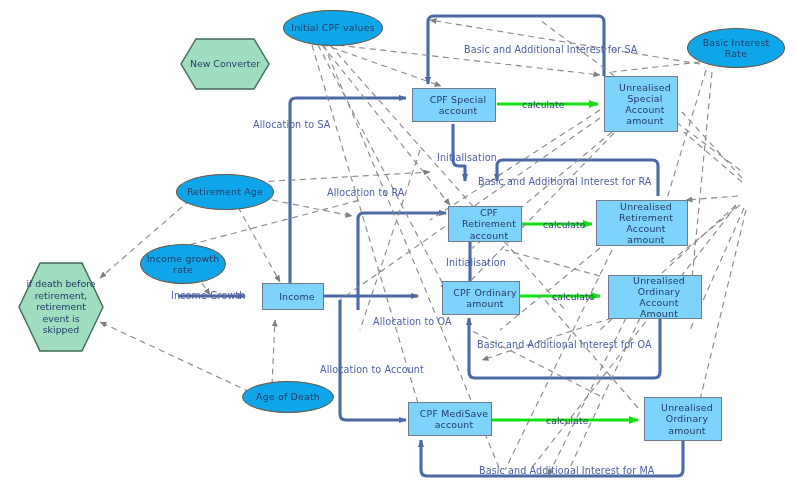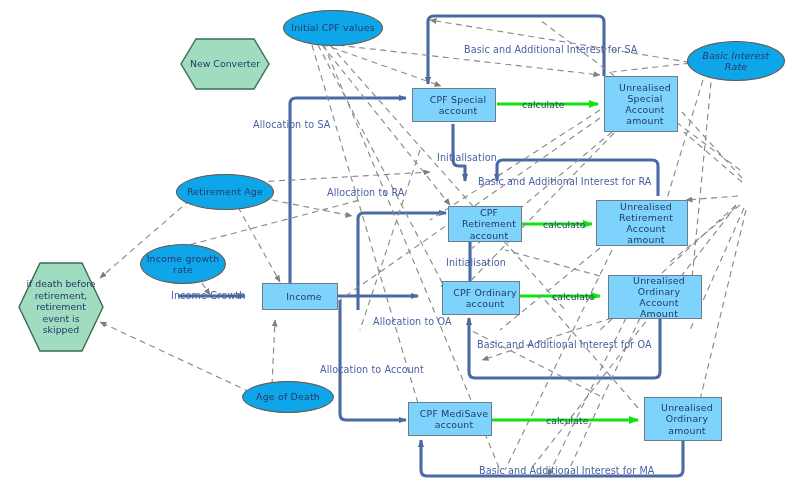--- a/index.html
+++ b/index.html
@@ -142,51 +142,51 @@
     <svg class="hexbg" viewBox="0 0 86 90" preserveAspectRatio="none">
       <polygon points="22,1 64,1 85,45 64,89 22,89 1,45" fill="#9fdcc0" stroke="#3f6b55" stroke-width="1.4"></polygon>
     </svg>
     <span class="lbl" style="width:72px;">if death before retirement, retirement event is skipped</span>
   </div>
 
   <div class="node conv" style="left:283px;top:10px;width:100px;height:36px;">
     <span class="lbl">Initial CPF values</span>
   </div>
 
-  <div class="node conv" style="left:687px;top:41px;width:98px;height:40px;font-style:italic;">
+  <div class="node conv" style="left:687px;top:28px;width:98px;height:40px;">
     <span class="lbl">Basic Interest Rate</span>
   </div>
 
   <div class="node conv" style="left:176px;top:174px;width:98px;height:36px;">
     <span class="lbl">Retirement Age</span>
   </div>
 
   <div class="node conv" style="left:140px;top:244px;width:86px;height:40px;">
     <span class="lbl">Income growth rate</span>
   </div>
 
   <div class="node conv" style="left:242px;top:381px;width:92px;height:32px;">
     <span class="lbl">Age of Death</span>
   </div>
 
 
-  <div class="node stock" style="left:262px;top:283px;width:76px;height:27px;text-align:center;">
+  <div class="node stock" style="left:262px;top:283px;width:62px;height:27px;text-align:center;">
     <span class="lbl">Income</span>
   </div>
 
   <div class="node stock" style="left:412px;top:88px;width:84px;height:34px;">
     <span class="lbl">CPF Special account</span>
   </div>
 
   <div class="node stock" style="left:448px;top:206px;width:74px;height:36px;">
     <span class="lbl">CPF Retirement account</span>
   </div>
 
   <div class="node stock" style="left:442px;top:281px;width:78px;height:34px;">
-    <span class="lbl">CPF Ordinary account</span>
+    <span class="lbl">CPF Ordinary amount</span>
   </div>
 
   <div class="node stock" style="left:408px;top:402px;width:84px;height:34px;">
     <span class="lbl">CPF MediSave account</span>
   </div>
 
   <div class="node stock" style="left:604px;top:76px;width:74px;height:56px;">
     <span class="lbl">Unrealised Special Account amount</span>
   </div>
 

